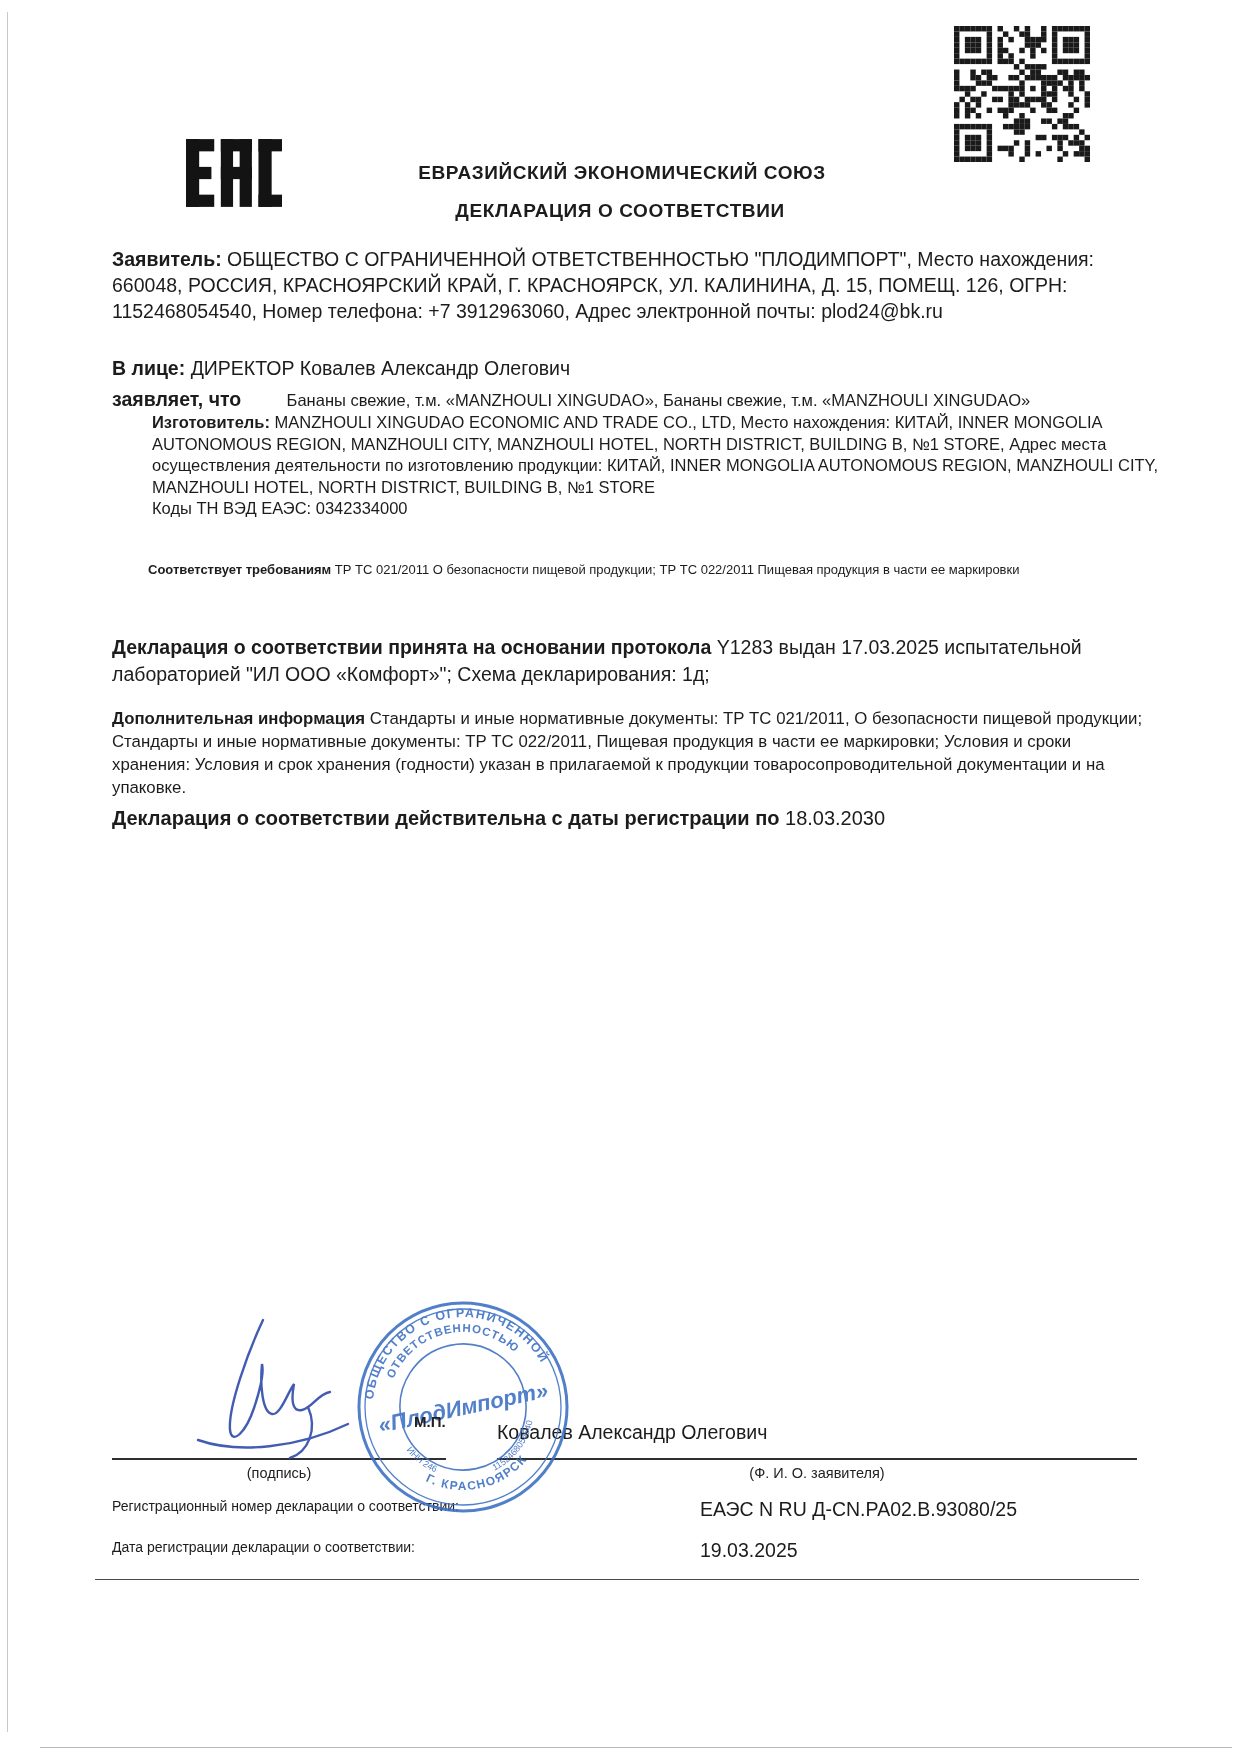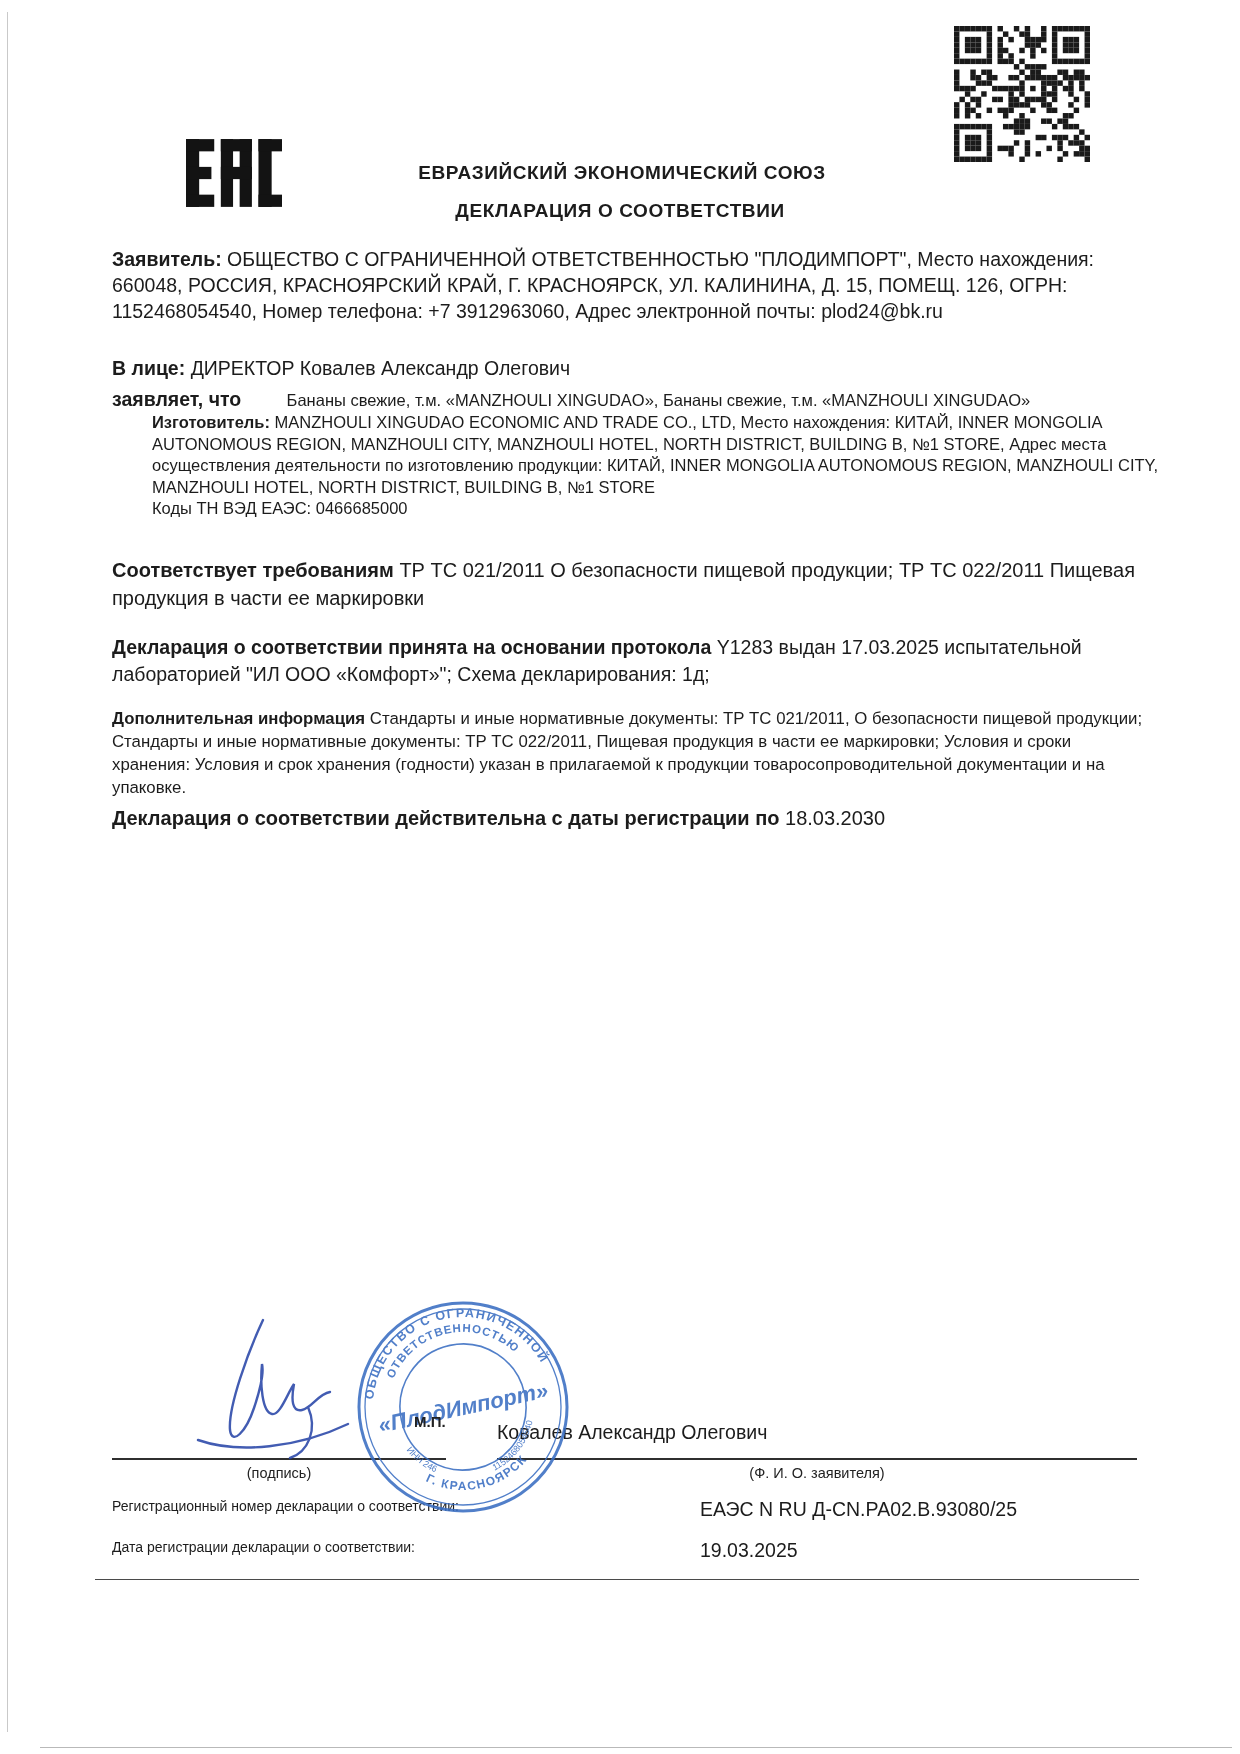--- a/index.html
+++ b/index.html
@@ -15,21 +15,21 @@
   .doc-title{left:0;right:0;top:200px;text-align:center;font-size:19px;font-weight:bold;letter-spacing:.6px;}
   .qr{left:954px;top:26px;width:136px;height:136px;}
   
   .para{left:112px;width:1032px;font-size:19.5px;line-height:26px;}
   .para b{font-weight:700;}
   .small{font-size:16.5px;line-height:21.5px;margin-left:40px;}
   .p-applicant{top:246px;}
   .p-person{top:355px;}
   .p-declares{top:386px;}
   .p-manu{top:412px;}
-  .p-complies{top:556px;font-size:20px;line-height:28px;}
+  .p-complies{top:556px;font-size:13px;line-height:28px;margin-left:36px;}
   .p-basis{top:634px;line-height:27px;}
   .p-additional{top:707px;font-size:16.8px;line-height:23px;}
   .p-valid{top:804px;font-size:20px;line-height:28px;font-weight:700;}
   .p-valid .reg-val{font-weight:400;}
   
   .sig-svg{left:188px;top:1312px;width:175px;height:150px;}
   .stamp{left:350px;top:1294px;width:226px;height:226px;}
   .mp{left:414px;top:1413px;font-size:15px;font-weight:bold;color:#222;}
   .signer-name{left:497px;top:1421px;font-size:19.5px;}
   .rule{border-top:2px solid #2f2f2f;height:0;}
@@ -383,21 +383,21 @@
   <div class="abs para p-declares">
     <b>заявляет, что</b>
     <span class="small">Бананы свежие, т.м. «MANZHOULI XINGUDAO», Бананы свежие, т.м. «MANZHOULI XINGUDAO»</span>
   </div>
 
   <div class="abs para small p-manu">
     <div>
       <b>Изготовитель:</b>
       <span>MANZHOULI XINGUDAO ECONOMIC AND TRADE CO., LTD, Место нахождения: КИТАЙ, INNER MONGOLIA AUTONOMOUS REGION, MANZHOULI CITY, MANZHOULI HOTEL, NORTH DISTRICT, BUILDING B, №1 STORE, Адрес места осуществления деятельности по изготовлению продукции: КИТАЙ, INNER MONGOLIA AUTONOMOUS REGION, MANZHOULI CITY, MANZHOULI HOTEL, NORTH DISTRICT, BUILDING B, №1 STORE</span>
     </div>
-    <div>Коды ТН ВЭД ЕАЭС: 0466685000</div>
+    <div>Коды ТН ВЭД ЕАЭС: 0342334000</div>
   </div>
 
   <div class="abs para p-complies">
     <b>Соответствует требованиям</b>
     <span>ТР ТС 021/2011 О безопасности пищевой продукции; ТР ТС 022/2011 Пищевая продукция в части ее маркировки</span>
   </div>
 
   <div class="abs para p-basis">
     <b>Декларация о соответствии принята на основании протокола</b>
     <span>Y1283 выдан 17.03.2025 испытательной лабораторией "ИЛ ООО «Комфорт»"; Схема декларирования: 1д;</span>

